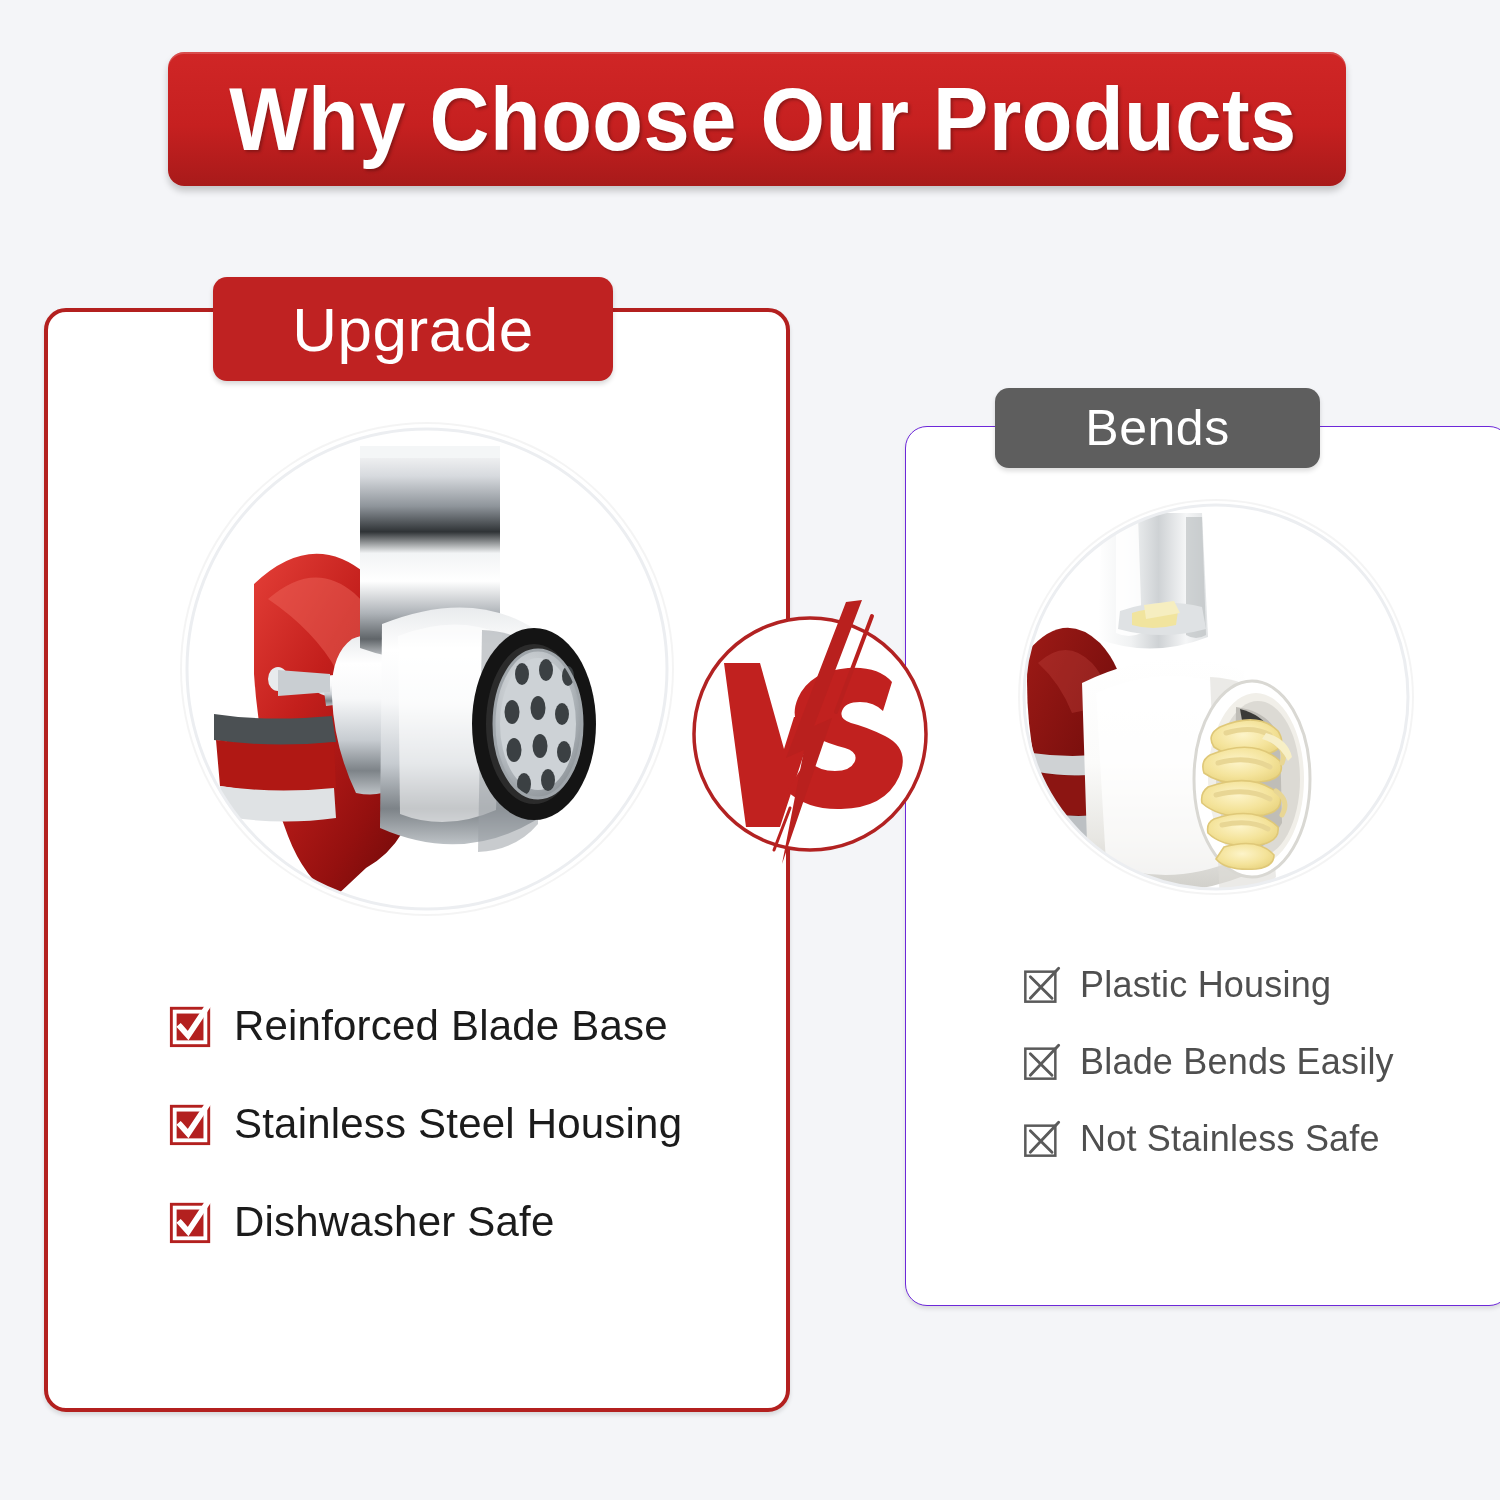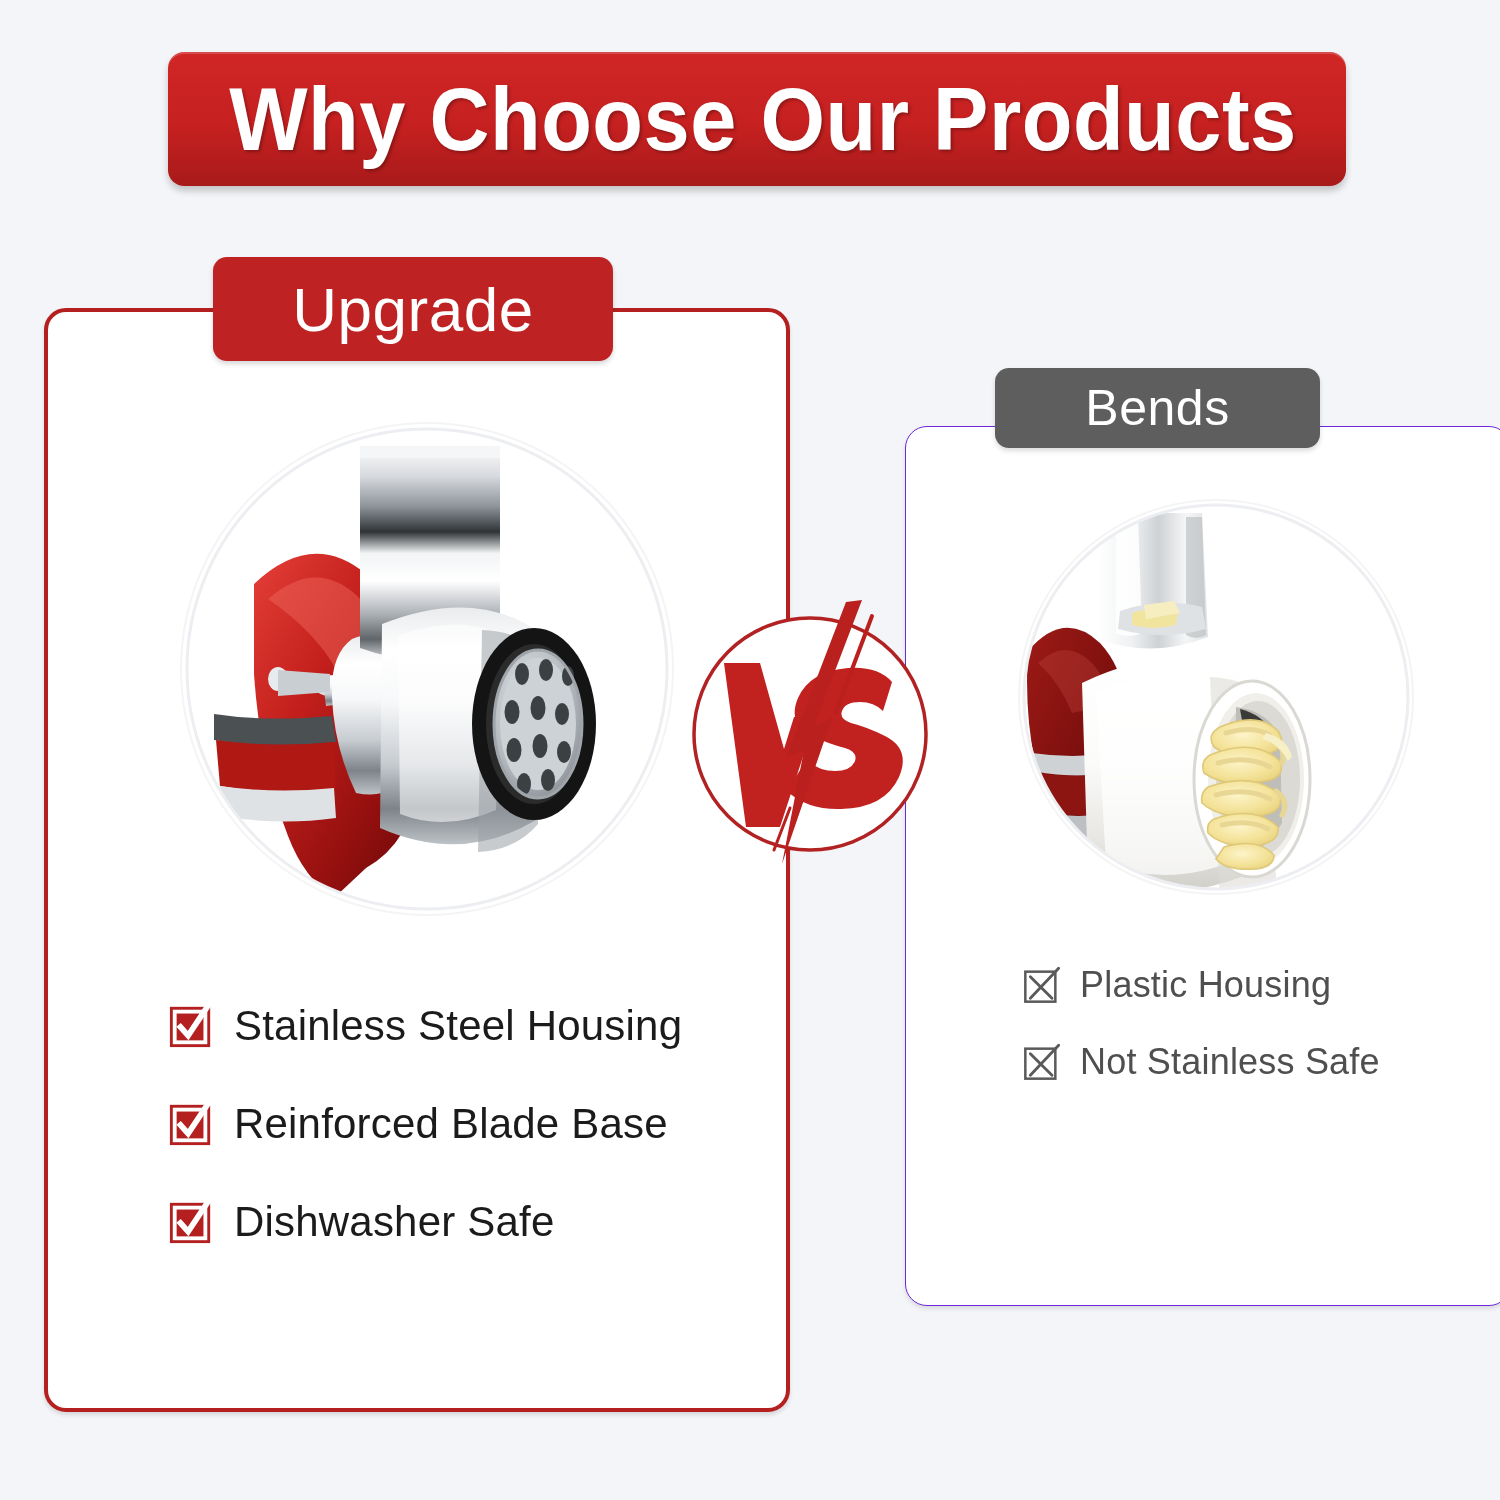--- a/index.html
+++ b/index.html
@@ -48,20 +48,21 @@
   }
 
   
   .tab-badge{
     position:absolute;
     display:flex;align-items:center;justify-content:center;
     border-radius:14px;
     color:#ffffff;
     white-space:nowrap;
     z-index:6;
+    margin-top:20px;
   }
   .tab-upgrade{
     left:213px;top:257px;width:400px;height:104px;
     background:#bf2222;
     font-size:62px;
     box-shadow:0 3px 5px rgba(0,0,0,.16);
   }
   .tab-other{
     left:995px;top:368px;width:325px;height:80px;
     background:#5e5e5e;
@@ -202,30 +203,30 @@
   </div>
 
   <div class="feature-list list-upgrade" style="position:absolute;left:120px;top:690px;">
 
     <div class="feature-row">
       <svg class="icon-box" viewBox="0 0 48 48">
         <rect x="2" y="4" width="42" height="42" fill="#b3201f"></rect>
         <rect x="7" y="9" width="32" height="32" fill="none" stroke="#ffffff" stroke-width="4"></rect>
         <path d="M13 25 L21 34 L41 4" fill="none" stroke="#ffffff" stroke-width="6" stroke-linecap="square"></path>
       </svg>
-      <span class="feature-text">Stainless Steel Housing</span>
+      <span class="feature-text">Reinforced Blade Base</span>
     </div>
 
     <div class="feature-row">
       <svg class="icon-box" viewBox="0 0 48 48">
         <rect x="2" y="4" width="42" height="42" fill="#b3201f"></rect>
         <rect x="7" y="9" width="32" height="32" fill="none" stroke="#ffffff" stroke-width="4"></rect>
         <path d="M13 25 L21 34 L41 4" fill="none" stroke="#ffffff" stroke-width="6" stroke-linecap="square"></path>
       </svg>
-      <span class="feature-text">Reinforced Blade Base</span>
+      <span class="feature-text">Stainless Steel Housing</span>
     </div>
 
     <div class="feature-row">
       <svg class="icon-box" viewBox="0 0 48 48">
         <rect x="2" y="4" width="42" height="42" fill="#b3201f"></rect>
         <rect x="7" y="9" width="32" height="32" fill="none" stroke="#ffffff" stroke-width="4"></rect>
         <path d="M13 25 L21 34 L41 4" fill="none" stroke="#ffffff" stroke-width="6" stroke-linecap="square"></path>
       </svg>
       <span class="feature-text">Dishwasher Safe</span>
     </div>
@@ -321,20 +322,28 @@
 
     <div class="feature-row">
       <svg class="icon-box" viewBox="0 0 48 48">
         <rect x="4" y="8" width="36" height="36" fill="none" stroke="#5a5a5a" stroke-width="3"></rect>
         <path d="M10 14 L36 40" fill="none" stroke="#5a5a5a" stroke-width="3.4" stroke-linecap="round"></path>
         <path d="M10 40 L44 4" fill="none" stroke="#5a5a5a" stroke-width="3.4" stroke-linecap="round"></path>
       </svg>
       <span class="feature-text">Plastic Housing</span>
     </div>
 
+    <div class="feature-row">
+      <svg class="icon-box" viewBox="0 0 48 48">
+        <rect x="4" y="8" width="36" height="36" fill="none" stroke="#5a5a5a" stroke-width="3"></rect>
+        <path d="M10 14 L36 40" fill="none" stroke="#5a5a5a" stroke-width="3.4" stroke-linecap="round"></path>
+        <path d="M10 40 L44 4" fill="none" stroke="#5a5a5a" stroke-width="3.4" stroke-linecap="round"></path>
+      </svg>
+      <span class="feature-text">Blade Bends Easily</span>
+    </div>
 
     <div class="feature-row">
       <svg class="icon-box" viewBox="0 0 48 48">
         <rect x="4" y="8" width="36" height="36" fill="none" stroke="#5a5a5a" stroke-width="3"></rect>
         <path d="M10 14 L36 40" fill="none" stroke="#5a5a5a" stroke-width="3.4" stroke-linecap="round"></path>
         <path d="M10 40 L44 4" fill="none" stroke="#5a5a5a" stroke-width="3.4" stroke-linecap="round"></path>
       </svg>
       <span class="feature-text">Not Stainless Safe</span>
     </div>
   </div>

